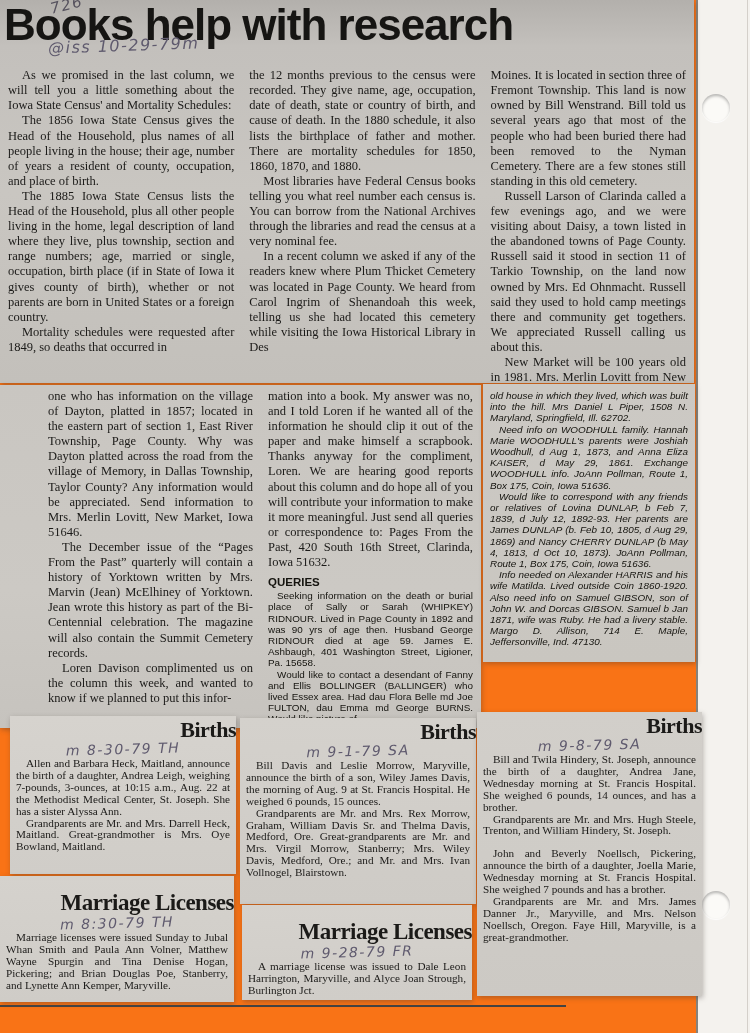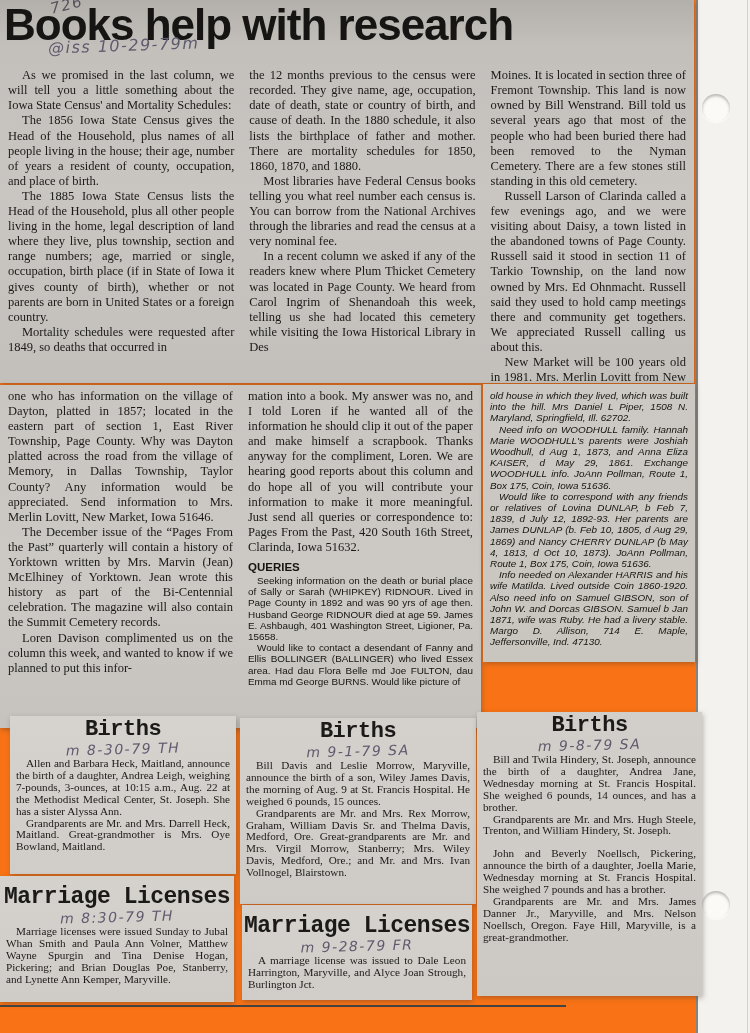--- a/index.html
+++ b/index.html
@@ -40,23 +40,23 @@
   .col3w{width:196px;}
   .col p{margin:0;}
   .col p.ind{text-indent:14px;}
   .small-sans{font-family:"Liberation Sans",sans-serif;font-size:9.9px;line-height:11.2px;text-align:justify;color:#15140f;}
   .small-sans p{margin:0;}
   .small-sans p.ind{text-indent:9px;}
   .q-title{font-family:"Liberation Sans",sans-serif;font-weight:700;font-size:11.5px;text-align:left;margin:6px 0 2px;color:#15140f;}
   .q3-pad{padding:6px 7px 0 7px;}
 
   
-  .sec-header{font-family:Liberation Mono, monospace;font-weight:700;text-align:center;color:#1b1a18;letter-spacing:-0.5px;}
+  .sec-header{font-family:Liberation Serif, serif;font-weight:700;text-align:right;color:#1b1a18;letter-spacing:-0.5px;}
   .births-h{font-size:22px;line-height:24px;margin:2px 0 0;}
-  .marr-h{font-size:23px;line-height:26px;margin:8px 0 0;}
+  .marr-h{font-size:23px;line-height:26px;margin:14px 0 0;}
   .notice{font-size:11.2px;line-height:11.9px;text-align:justify;color:#1b1a18;padding:0 6px;}
   .notice p{margin:0;text-indent:10px;}
   .notice p.gap{margin-top:11px;}
 
   .bottom-line{position:absolute;left:0;top:1005px;width:566px;height:2px;background:#454341;}
 </style>
 </head>
 <body>
 
 <div class="page">
@@ -85,21 +85,21 @@
       </div>
       <div class="col col-serif col3w">
         <p>Moines. It is located in section three of Fremont Township. This land is now owned by Bill Wenstrand. Bill told us several years ago that most of the people who had been buried there had been removed to the Nyman Cemetery. There are a few stones still standing in this old cemetery.</p>
         <p class="ind">Russell Larson of Clarinda called a few evenings ago, and we were visiting about Daisy, a town listed in the abandoned towns of Page County. Russell said it stood in section 11 of Tarkio Township, on the land now owned by Mrs. Ed Ohnmacht. Russell said they used to hold camp meetings there and community get togethers. We appreciated Russell calling us about this.</p>
         <p class="ind">New Market will be 100 years old in 1981. Mrs. Merlin Lovitt from New Market would like to hear from some-</p>
       </div>
     </div>
   </div>
 
   <div class="clip clip-mid">
-    <div class="cols" style="padding-top:4px;">
+    <div class="cols" style="padding-top:4px;margin-left:40px;">
       <div class="col col-serif col1w">
         <p>one who has information on the village of Dayton, platted in 1857; located in the eastern part of section 1, East River Township, Page County. Why was Dayton platted across the road from the village of Memory, in Dallas Township, Taylor County? Any information would be appreciated. Send information to Mrs. Merlin Lovitt, New Market, Iowa 51646.</p>
         <p class="ind">The December issue of the “Pages From the Past” quarterly will contain a history of Yorktown written by Mrs. Marvin (Jean) McElhiney of Yorktown. Jean wrote this history as part of the Bi-Centennial celebration. The magazine will also contain the Summit Cemetery records.</p>
         <p class="ind">Loren Davison complimented us on the column this week, and wanted to know if we planned to put this infor-</p>
       </div>
       <div class="col col2w">
         <div class="col-serif">
           <p>mation into a book. My answer was no, and I told Loren if he wanted all of the information he should clip it out of the paper and make himself a scrapbook. Thanks anyway for the compliment, Loren. We are hearing good reports about this column and do hope all of you will contribute your information to make it more meaningful. Just send all queries or correspondence to: Pages From the Past, 420 South 16th Street, Clarinda, Iowa 51632.</p>
         </div>
         <div class="q-title">QUERIES</div>

